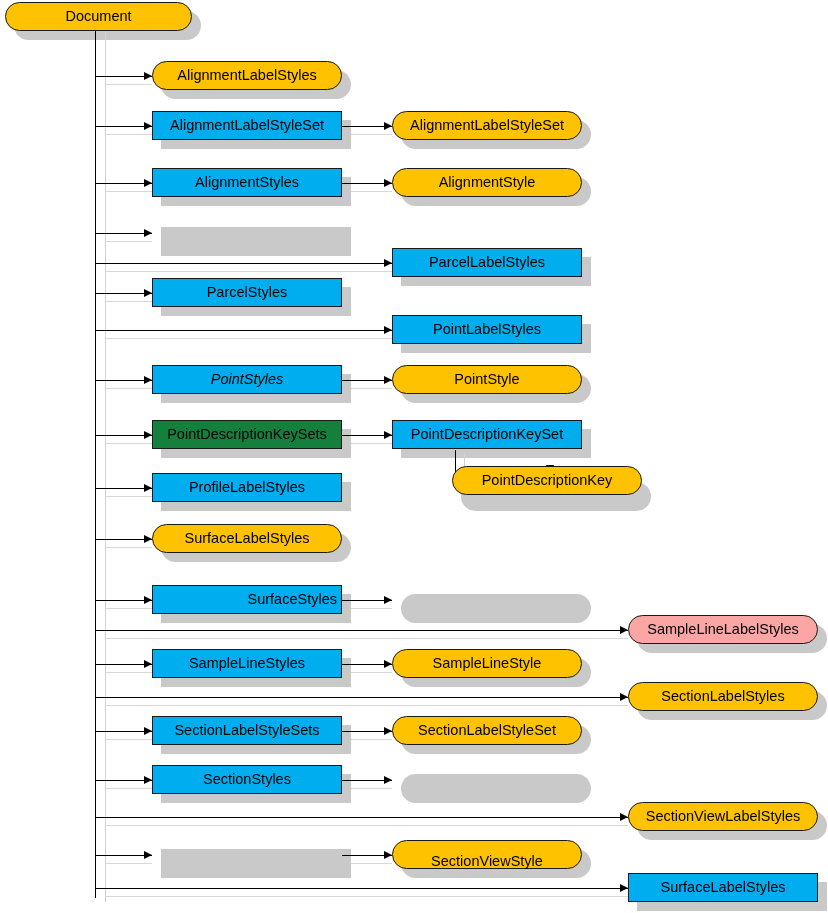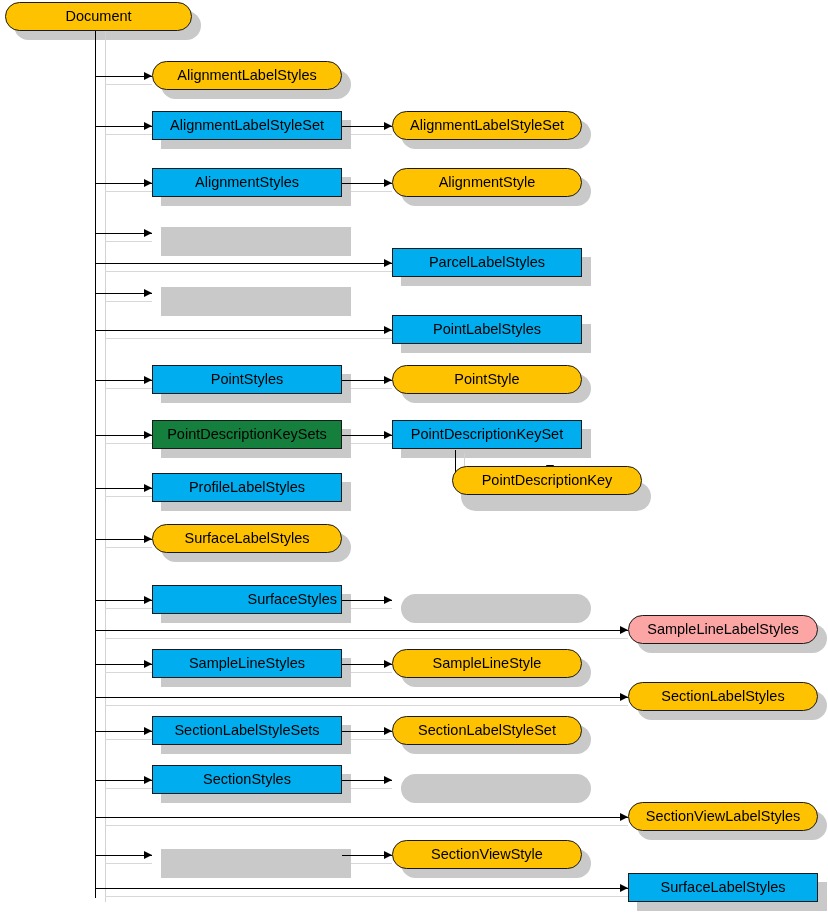--- a/index.html
+++ b/index.html
@@ -124,32 +124,35 @@
     <div class="hline ghost" style="left: 105px; top: 271px; width: 287px;"></div>
     <div class="arrow" style="left: 384px; top: 258.5px;"></div>
     <div class="shadow" style="left: 401px; top: 257px; width: 190px; height: 29px;"></div>
     <div class="node blue" style="left: 392px; top: 248px; width: 190px; height: 29px; background: rgb(0, 174, 239);">
       <span class="lbl">ParcelLabelStyles</span>
     </div>
     <div class="hline" style="left: 95px; top: 293px; width: 57px;"></div>
     <div class="hline ghost" style="left: 105px; top: 301px; width: 47px;"></div>
     <div class="arrow" style="left: 144px; top: 288.5px;"></div>
     <div class="shadow" style="left: 161px; top: 287px; width: 190px; height: 29px;"></div>
+    <div class="node blue" style="left: 152px; top: 278px; width: 190px; height: 29px; background: rgb(0, 174, 239);">
+      <span class="lbl">ParcelStyles</span>
+    </div>
     <div class="hline" style="left: 95px; top: 330px; width: 297px;"></div>
     <div class="hline ghost" style="left: 105px; top: 338px; width: 287px;"></div>
     <div class="arrow" style="left: 384px; top: 325.5px;"></div>
     <div class="shadow" style="left: 401px; top: 324px; width: 190px; height: 29px;"></div>
     <div class="node blue" style="left: 392px; top: 315px; width: 190px; height: 29px; background: rgb(0, 174, 239);">
       <span class="lbl">PointLabelStyles</span>
     </div>
     <div class="hline" style="left: 95px; top: 380px; width: 57px;"></div>
     <div class="hline ghost" style="left: 105px; top: 388px; width: 47px;"></div>
     <div class="arrow" style="left: 144px; top: 375.5px;"></div>
     <div class="shadow" style="left: 161px; top: 374px; width: 190px; height: 29px;"></div>
-    <div class="node blue" style="left: 152px; top: 365px; width: 190px; height: 29px; background: rgb(0, 174, 239);">
+    <div class="node blue" style="left: 152px; top: 365px; width: 190px; height: 29px; background: rgb(0, 174, 239); font-style: italic;">
       <span class="lbl">PointStyles</span>
     </div>
     <div class="hline" style="left: 342px; top: 380px; width: 50px;"></div>
     <div class="hline ghost" style="left: 351px; top: 388px; width: 41px;"></div>
     <div class="arrow" style="left: 384px; top: 375.5px;"></div>
     <div class="shadow round" style="left: 401px; top: 374px; width: 190px; height: 29px;"></div>
     <div class="node orange" style="left: 392px; top: 365px; width: 190px; height: 29px; background: rgb(255, 194, 0);">
       <span class="lbl">PointStyle</span>
     </div>
     <div class="hline" style="left: 95px; top: 435px; width: 57px;"></div>
@@ -252,21 +255,21 @@
       <span class="lbl">SectionViewLabelStyles</span>
     </div>
     <div class="hline" style="left: 95px; top: 855px; width: 57px;"></div>
     <div class="hline ghost" style="left: 105px; top: 863px; width: 47px;"></div>
     <div class="arrow" style="left: 144px; top: 850.5px;"></div>
     <div class="shadow" style="left: 161px; top: 849px; width: 190px; height: 29px;"></div>
     <div class="hline" style="left: 342px; top: 855px; width: 50px;"></div>
     <div class="hline ghost" style="left: 351px; top: 863px; width: 41px;"></div>
     <div class="arrow" style="left: 384px; top: 850.5px;"></div>
     <div class="shadow round" style="left: 401px; top: 849px; width: 190px; height: 29px;"></div>
-    <div class="node orange" style="left: 392px; top: 840px; width: 190px; height: 29px; background: rgb(255, 194, 0);">
+    <div class="node orange" style="left: 392px; top: 840px; width: 190px; height: 29px; background: rgb(255, 194, 0); align-items: flex-end;">
       <span class="lbl">SectionViewStyle</span>
     </div>
     <div class="hline" style="left: 95px; top: 888px; width: 533px;"></div>
     <div class="hline ghost" style="left: 105px; top: 896px; width: 523px;"></div>
     <div class="arrow" style="left: 620px; top: 883.5px;"></div>
     <div class="shadow" style="left: 637px; top: 882px; width: 190px; height: 29px;"></div>
     <div class="node blue" style="left: 628px; top: 873px; width: 190px; height: 29px; background: rgb(0, 174, 239);">
       <span class="lbl">SurfaceLabelStyles</span>
     </div>
     <div class="vline" style="left: 455px; top: 450px; height: 23px;"></div>

